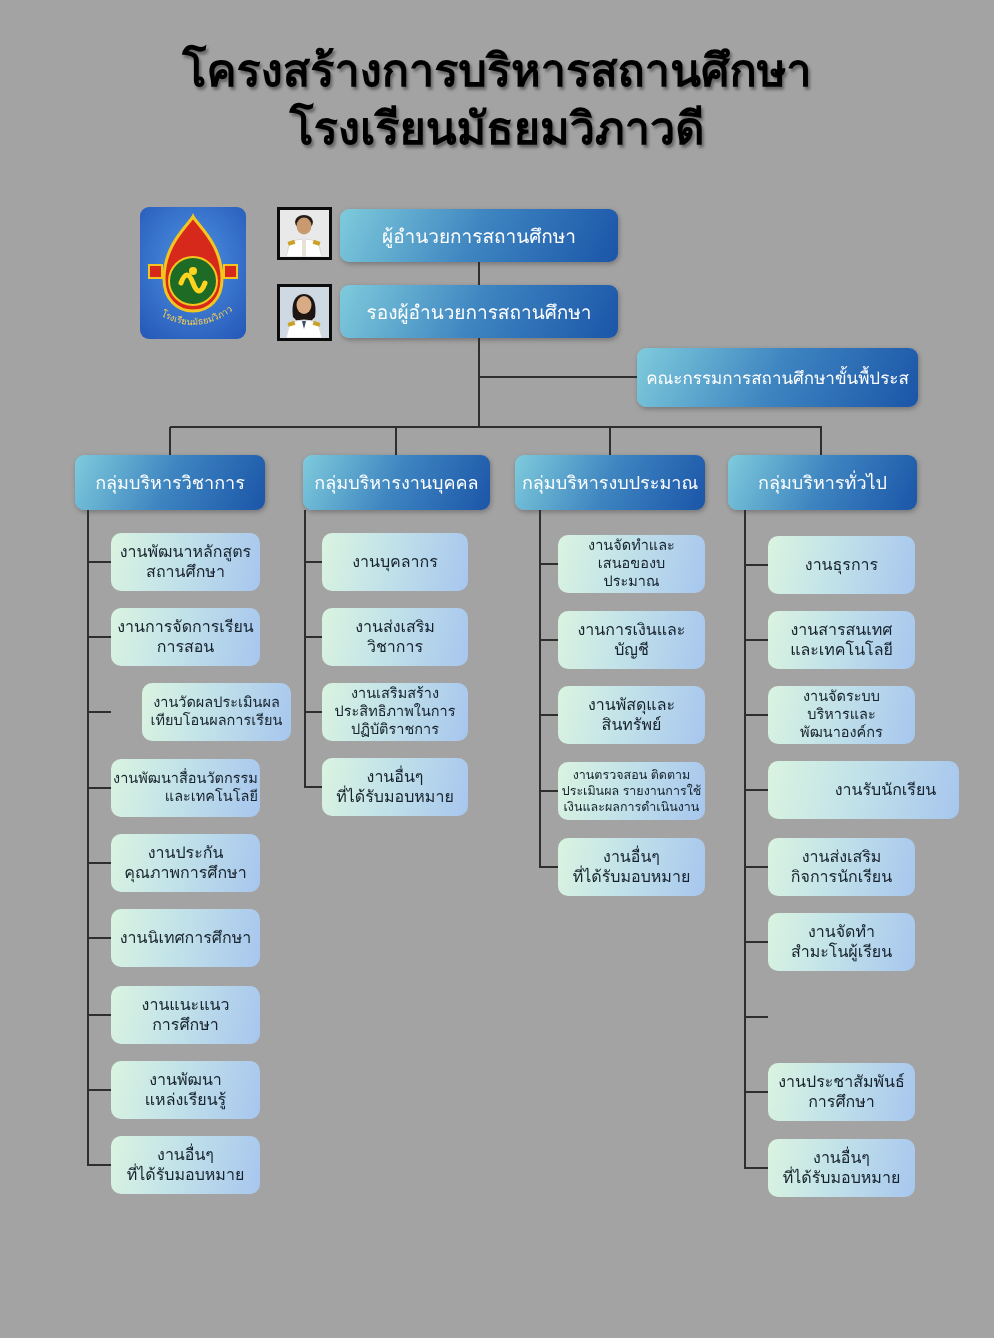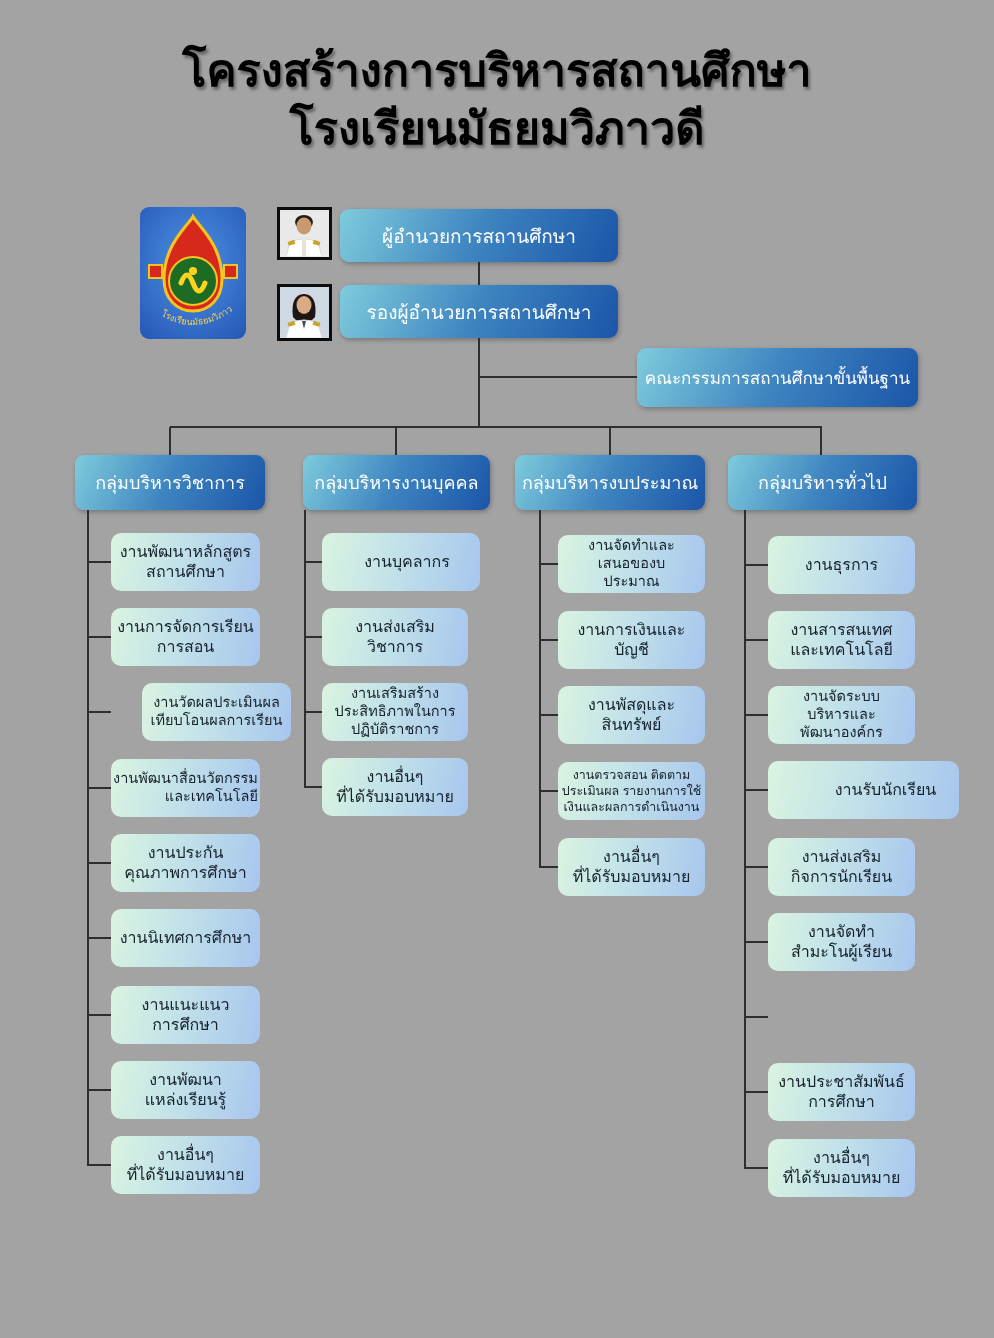--- a/index.html
+++ b/index.html
@@ -77,21 +77,21 @@
       <ellipse cx="24" cy="18" rx="7.5" ry="9" fill="#d8ab85"></ellipse>
       <path d="M6 51 L10 36 Q24 30 38 36 L42 51 Z" fill="#ffffff" stroke="#d9d9d9"></path>
       <rect x="8" y="35" width="7" height="4" fill="#c9a227" transform="rotate(-18 11 37)"></rect>
       <rect x="33" y="35" width="7" height="4" fill="#c9a227" transform="rotate(18 37 37)"></rect>
       <path d="M22 34 l2 8 l2 -8 Z" fill="#3b4a66"></path>
     </svg>
   </div>
 
   <div class="tbox" style="left:340px;top:209px;width:278px;">ผู้อำนวยการสถานศึกษา</div>
   <div class="tbox" style="left:340px;top:285px;width:278px;">รองผู้อำนวยการสถานศึกษา</div>
-  <div class="tbox" style="left:637px;top:348px;width:281px;height:59px;font-size:17px;">คณะกรรมการสถานศึกษาขั้นพื้นฐาน</div>
+  <div class="tbox" style="left:637px;top:348px;width:281px;height:59px;font-size:17px;">คณะกรรมการสถานศึกษาขั้นพื้ประส</div>
 
   <div class="ln v" style="left:478px;top:262px;height:23px;"></div>
   <div class="ln v" style="left:478px;top:338px;height:90px;"></div>
   <div class="ln h" style="left:480px;top:376px;width:157px;"></div>
   <div class="ln h" style="left:170px;top:426px;width:652px;"></div>
   <div class="ln v" style="left:169px;top:427px;height:28px;"></div>
   <div class="ln v" style="left:395px;top:427px;height:28px;"></div>
   <div class="ln v" style="left:609px;top:427px;height:28px;"></div>
   <div class="ln v" style="left:820px;top:427px;height:28px;"></div>
 
@@ -147,21 +147,21 @@
   <div class="cbox" style="left:111px;top:834px;width:149px;">งานประกัน
 คุณภาพการศึกษา</div>
   <div class="cbox" style="left:111px;top:909px;width:149px;">งานนิเทศการศึกษา</div>
   <div class="cbox" style="left:111px;top:986px;width:149px;">งานแนะแนว
 การศึกษา</div>
   <div class="cbox" style="left:111px;top:1061px;width:149px;">งานพัฒนา
 แหล่งเรียนรู้</div>
   <div class="cbox" style="left:111px;top:1136px;width:149px;">งานอื่นๆ
 ที่ได้รับมอบหมาย</div>
 
-  <div class="cbox" style="left:322px;top:533px;width:146px;padding-left:12px;">งานบุคลากร</div>
+  <div class="cbox" style="left:322px;top:533px;width:146px;">งานบุคลากร</div>
   <div class="cbox" style="left:322px;top:608px;width:146px;">งานส่งเสริม
 วิชาการ</div>
   <div class="cbox md" style="left:322px;top:683px;width:146px;">งานเสริมสร้าง
 ประสิทธิภาพในการ
 ปฏิบัติราชการ</div>
   <div class="cbox" style="left:322px;top:758px;width:146px;">งานอื่นๆ
 ที่ได้รับมอบหมาย</div>
 
   <div class="cbox md" style="left:558px;top:535px;width:147px;">งานจัดทำและ
 เสนอของบ

